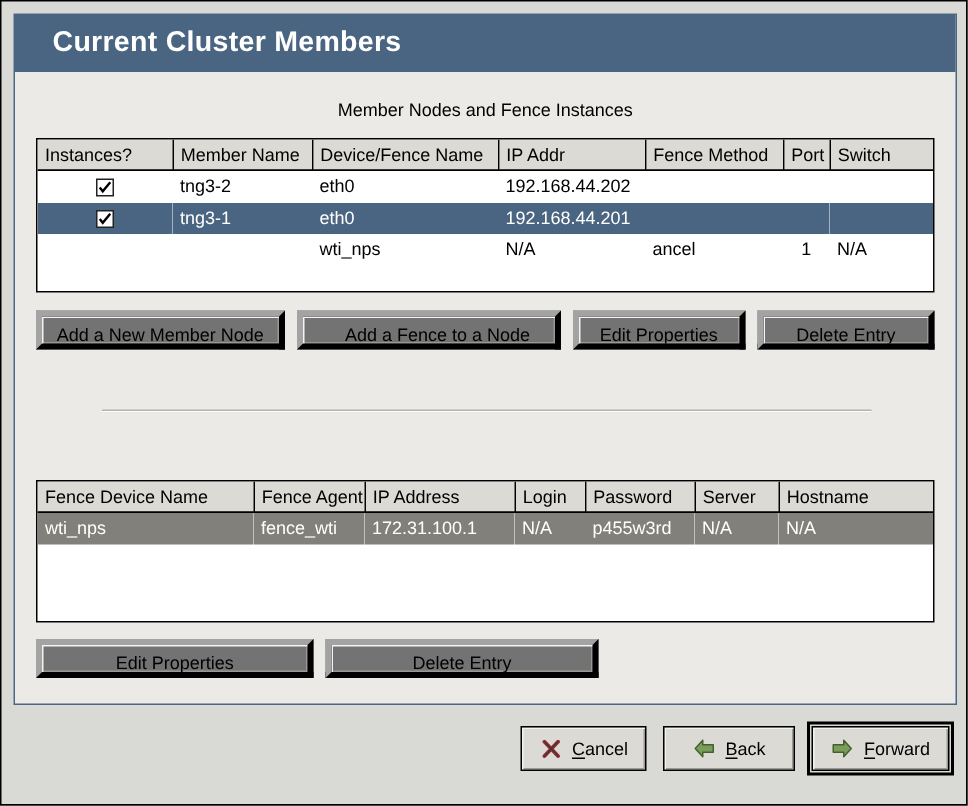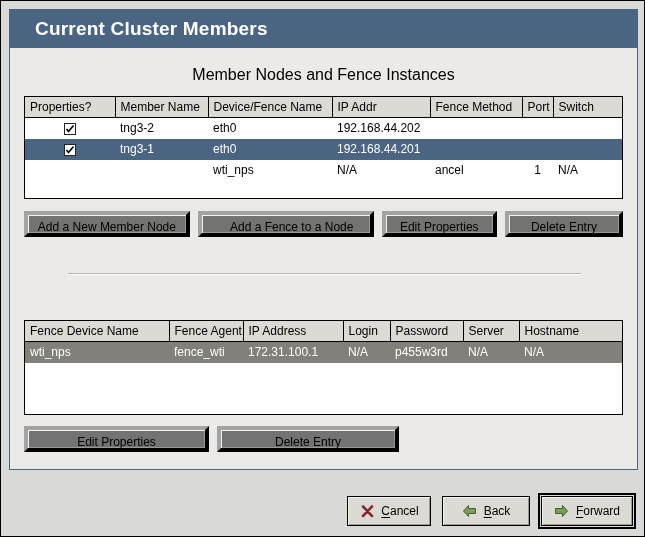--- a/index.html
+++ b/index.html
@@ -50,21 +50,21 @@
     color: #ffffff;
     font-size: 19px;
     font-weight: bold;
     padding-left: 25px;
     letter-spacing: 0.2px;
   }
 
   
   .section-caption {
     text-align: center;
-    font-size: 16px;
+    font-size: 12px;
     color: #000;
     margin: 0;
   }
 
   
   .table-wrap {
     background: #ffffff;
     border: 1px solid #000000;
     box-sizing: border-box;
     overflow: hidden;
@@ -145,21 +145,21 @@
   
   .hsep {
     height: 1px;
     background: #b4b2ac;
     border-bottom: 1px solid #ffffff;
   }
 
   
   .footer {
     position: absolute;
-    left: 0; bottom: 0;
+    left: 0; bottom: 12px;
     width: 643px; height: 66px;
     box-sizing: border-box;
   }
   .navbtn {
     background: #dcdad5;
     border: 1px solid #000000;
     box-shadow: inset 1px 1px 0 #f4f3f0, inset -1px -1px 0 #9a9890;
     height: 30px;
     min-width: 84px;
     display: flex;
@@ -199,21 +199,21 @@
             <col style="width:90px">
             <col style="width:93px">
             <col style="width:124px">
             <col style="width:98px">
             <col style="width:92px">
             <col style="width:31px">
             <col style="width:69px">
           </colgroup>
           <thead>
             <tr>
-              <th>Properties?</th>
+              <th>Instances?</th>
               <th>Member Name</th>
               <th>Device/Fence Name</th>
               <th>IP Addr</th>
               <th>Fence Method</th>
               <th>Port</th>
               <th>Switch</th>
             </tr>
           </thead>
           <tbody>
             <tr>

